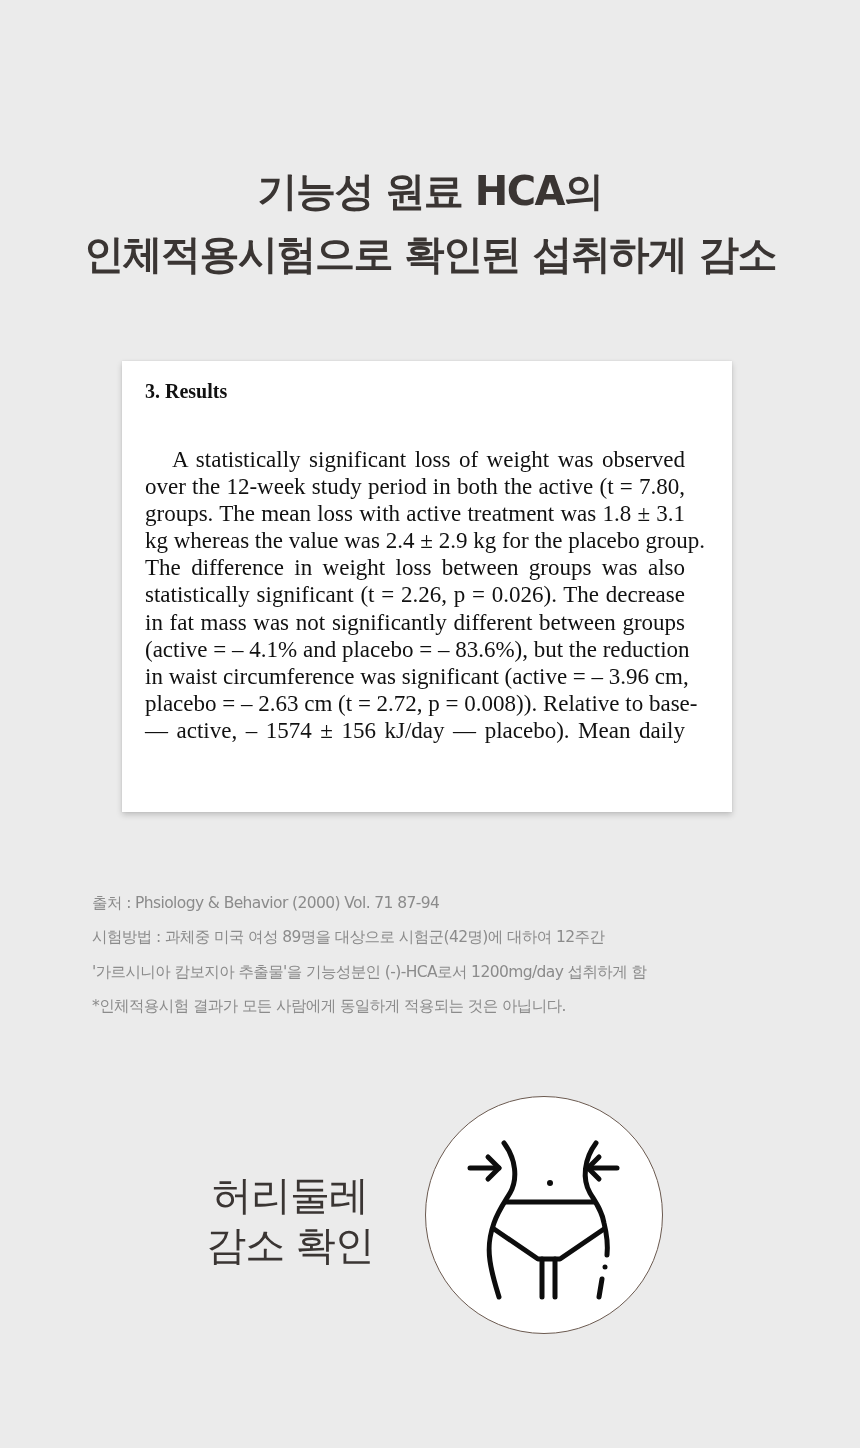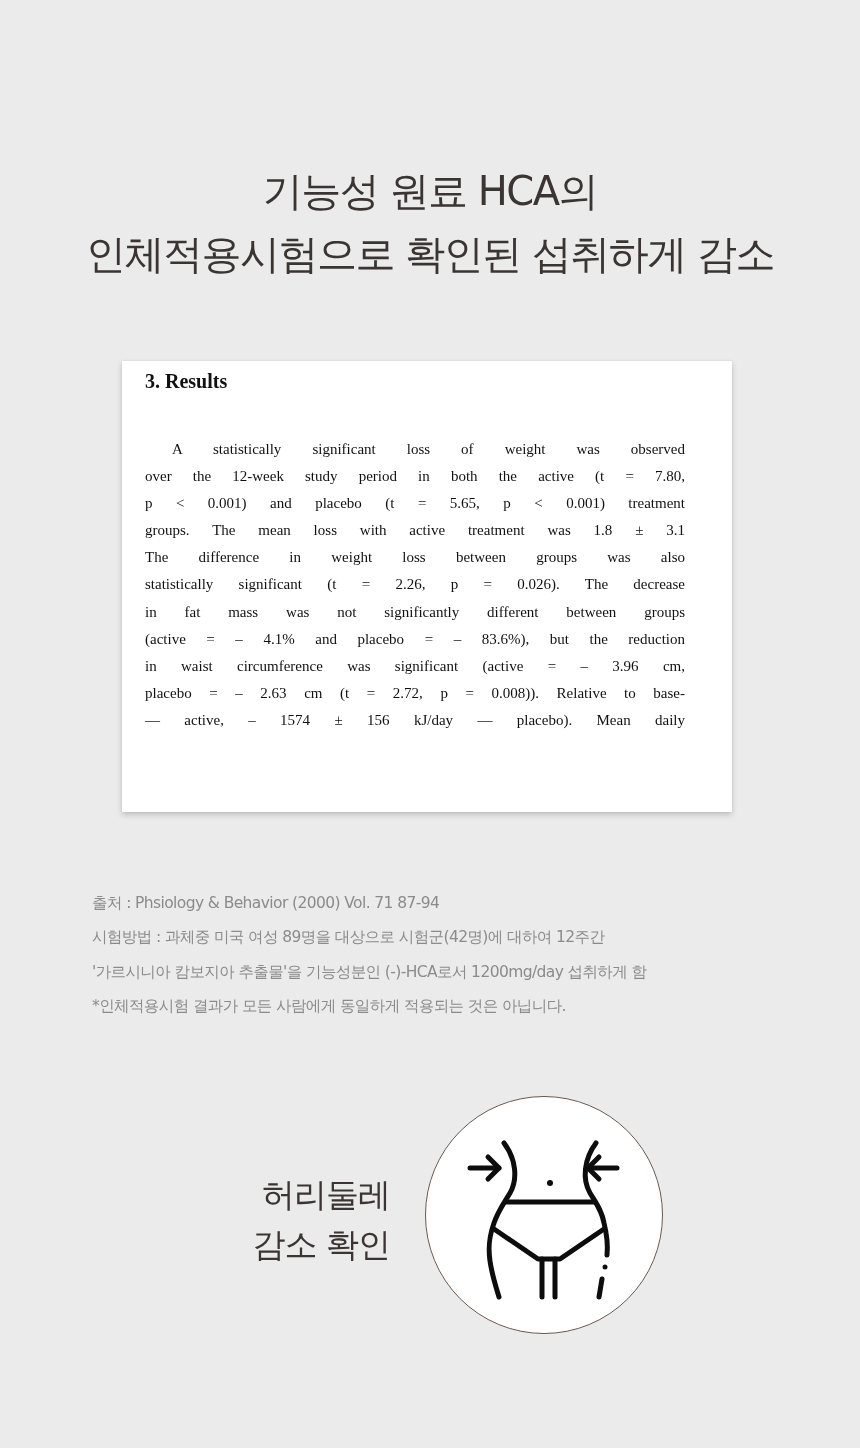--- a/index.html
+++ b/index.html
@@ -12,47 +12,47 @@
     color: #3a3533;
   }
   .headline {
     position: absolute;
     top: 160px;
     left: 0;
     width: 860px;
     text-align: center;
     font-size: 40px;
     line-height: 63px;
-    font-weight: 400;
+    font-weight: 700;
     color: #3a3533;
     letter-spacing: -1.5px;
   }
   .headline .line { display: block; }
 
   .excerpt {
     position: absolute;
     left: 122px;
     top: 361px;
     width: 610px;
     height: 451px;
     background: #ffffff;
     box-shadow: 0 3px 6px rgba(0,0,0,0.18), 0 0 2px rgba(0,0,0,0.08);
-    padding: 6px 47px 0 23px;
+    padding: 16px 47px 0 23px;
     font-family: "Liberation Serif", "DejaVu Serif", serif;
     color: #111;
     overflow: hidden;
   }
   .excerpt .section-title {
     font-weight: bold;
     font-size: 20px;
     line-height: 28px;
     margin-bottom: 26px;
   }
   .excerpt .para {
-    font-size: 15px;
+    font-size: 23px;
     line-height: 27.1px;
     text-align: justify;
     text-align-last: justify;
     margin-top: 41px;
   }
   .excerpt .para .ln { display: block; white-space: nowrap; text-align-last: justify; text-align: justify; }
   .excerpt .para .ln.first { text-indent: 27px; }
 
   .notes {
     position: absolute;
@@ -64,22 +64,22 @@
     color: #8b8b8b;
     letter-spacing: -0.6px;
   }
   .notes .note { display: block; white-space: nowrap; }
 
   .feature-label {
     position: absolute;
     left: 190px;
     top: 1170px;
     width: 200px;
-    text-align: right;
-    font-size: 33px;
+    text-align: center;
+    font-size: 40px;
     line-height: 50px;
     color: #3a3533;
     letter-spacing: -1px;
   }
   .feature-label .line { display: block; }
 
   .icon-circle {
     position: absolute;
     left: 425px;
     top: 1096px;
@@ -101,22 +101,22 @@
 <div class="headline">
   <span class="line">기능성 원료 HCA의</span>
   <span class="line">인체적용시험으로 확인된 섭취하게 감소</span>
 </div>
 
 <div class="excerpt">
   <div class="section-title">3. Results</div>
   <div class="para">
     <span class="ln first">A statistically significant loss of weight was observed</span>
     <span class="ln">over the 12-week study period in both the active (t = 7.80,</span>
-    <span class="ln">p &lt; 0.001) and placebo (t = 5.65, p &lt; 0.001) treatment</span>
     <span class="ln">groups. The mean loss with active treatment was 1.8 ± 3.1</span>
+    <span class="ln">kg whereas the value was 2.4 ± 2.9 kg for the placebo group.</span>
     <span class="ln">The difference in weight loss between groups was also</span>
     <span class="ln">statistically significant (t = 2.26, p = 0.026). The decrease</span>
     <span class="ln">in fat mass was not significantly different between groups</span>
     <span class="ln">(active = – 4.1% and placebo = – 83.6%), but the reduction</span>
     <span class="ln">in waist circumference was significant (active = – 3.96 cm,</span>
     <span class="ln">placebo = – 2.63 cm (t = 2.72, p = 0.008)). Relative to base-</span>
     <span class="ln">— active, – 1574 ± 156 kJ/day — placebo). Mean daily</span>
   </div>
 </div>
 

